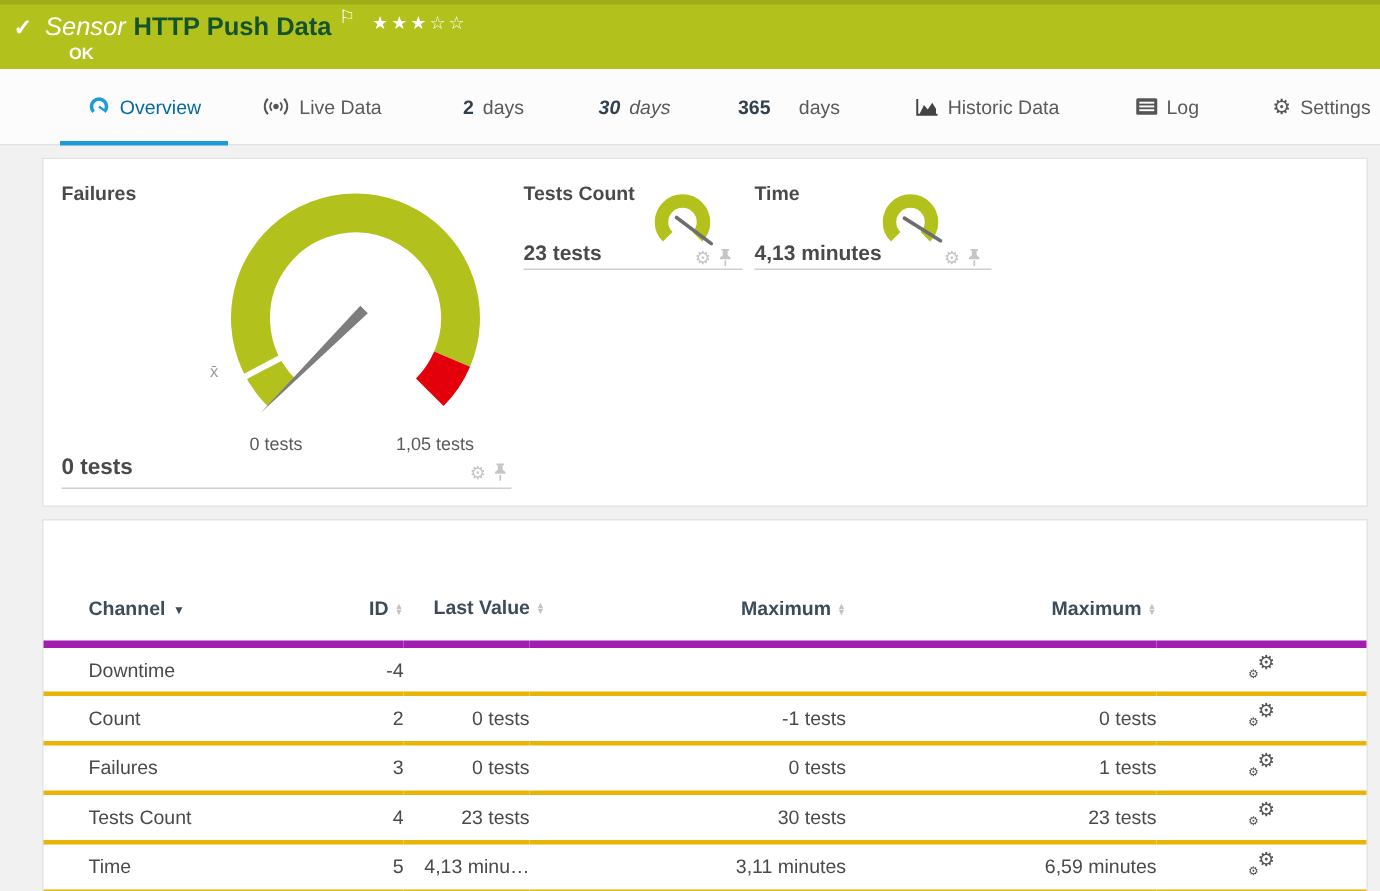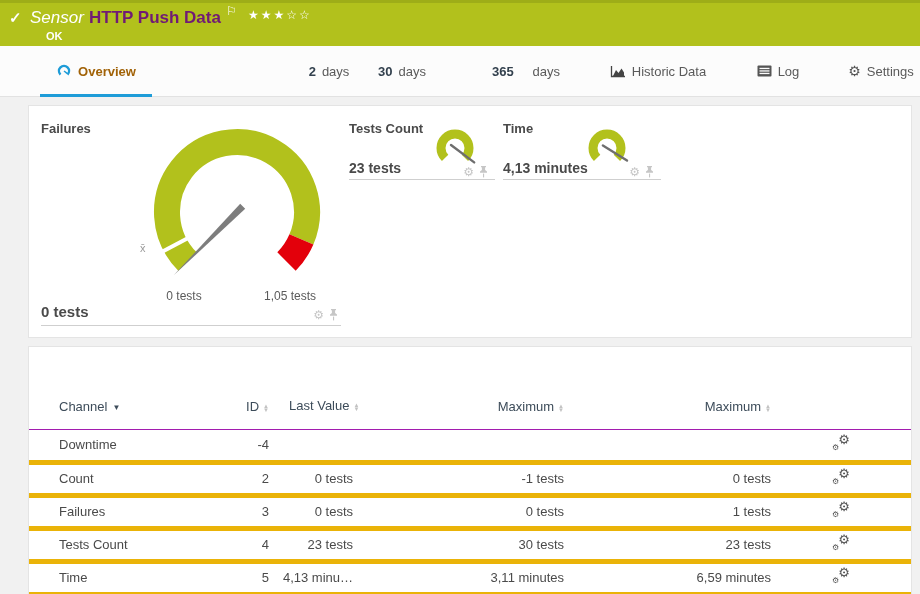--- a/index.html
+++ b/index.html
@@ -9,33 +9,33 @@
   *{box-sizing:border-box;}
   html,body{margin:0;padding:0;}
   body{
     width:920px;height:594px;overflow:hidden;background:#f1f1f1;
     font-family:"Liberation Sans",sans-serif;color:var(--txt);
   }
   
   .hdr{position:relative;height:46px;background:var(--green);border-top:3px solid var(--green-dark);}
   .hdr .check{position:absolute;left:9px;top:6px;color:#fff;font-size:15px;font-weight:bold;}
   .hdr .kind{position:absolute;left:30px;top:5px;color:#fff;font-size:17px;font-style:italic;}
-  .hdr .title{position:absolute;left:89px;top:5px;color:#701a75;font-size:17px;font-weight:bold;}
+  .hdr .title{position:absolute;left:89px;top:5px;color:#14532d;font-size:17px;font-weight:bold;}
   .hdr .flag{position:absolute;left:226px;top:1px;color:#fff;font-size:12px;}
   .hdr .stars{position:absolute;left:248px;top:5px;color:#fff;font-size:12px;letter-spacing:2px;}
   .hdr .status{position:absolute;left:46px;top:27px;color:#fff;font-size:11px;font-weight:bold;}
   
   .tabbar{position:relative;height:51px;background:#fcfcfc;border-bottom:1px solid #e2e2e2;}
   .tab{position:absolute;top:0;height:100%;display:flex;align-items:center;justify-content:center;gap:6px;
        font-size:13px;color:#5a5a5a;cursor:pointer;white-space:nowrap;}
   .tab .num{font-weight:bold;color:#33414e;}
-  .tab.active{color:#a16207;font-weight:bold;}
+  .tab.active{color:#0369a1;font-weight:normal;}
   .tab.active::after{content:"";position:absolute;left:0;right:0;bottom:-1px;height:3px;background:var(--blue);}
   .t-overview{left:40px;width:112px;} .t-live{left:168px;width:92px;}
-  .t-2d{left:300px;width:58px;} .t-30d{left:371px;width:62px;} .t-365d{left:492px;width:68px;justify-content:space-between;}
+  .t-2d{left:300px;width:58px;} .t-30d{left:392px;width:62px;font-style:italic;} .t-365d{left:492px;width:68px;justify-content:space-between;}
   .t-hist{left:604px;width:108px;} .t-log{left:752px;width:52px;} .t-set{left:848px;width:66px;}
   .gearglyph{font-size:14px;color:#555;line-height:1;}
   
   .content{padding:8px 8px 0 28px;}
   .panel{background:#fff;border:1px solid var(--panel-border);width:884px;}
   .gauges{height:233px;padding:12px 12px 0 12px;display:flex;align-items:flex-start;}
   .gblock{position:relative;border-bottom:1px solid #cfcfcf;}
   .gb-failures{width:300px;height:208px;}
   .gb-small{width:146px;height:62px;margin-left:8px;}
   .gb-time{width:158px;}
@@ -54,23 +54,23 @@
   .mini-gear{font-size:12px;color:#c6c6c6;line-height:1;}
   .gauge-arc{stroke:var(--green);fill:none;}
   .gauge-red{stroke:var(--red);fill:none;}
   .tabgauge-arc{stroke:var(--blue);fill:none;}
   .tabgauge-needle{stroke:var(--blue);}
   
   .tablepanel{margin-top:8px;height:300px;padding-top:38px;}
   table{width:100%;border-collapse:collapse;table-layout:fixed;}
   col.c-channel{width:175px;} col.c-id{width:65px;} col.c-last{width:84px;}
   col.c-min{width:211px;} col.c-max{width:207px;} col.c-act{width:140px;}
-  th{font-size:13px;font-weight:normal;color:var(--slate);padding:0;vertical-align:middle;height:44px;
-     border-bottom:1px solid #a21caf;white-space:normal;}
-  td{font-size:13px;color:var(--txt);height:33px;padding:0;border-bottom:5px solid #eab308;white-space:nowrap;}
+  th{font-size:13px;font-weight:bold;color:var(--slate);padding:0;vertical-align:middle;height:44px;
+     border-bottom:5px solid #a21caf;white-space:normal;}
+  td{font-size:13px;color:var(--txt);height:33px;padding:0;border-bottom:3px solid #eab308;white-space:nowrap;}
   .al{text-align:left;padding-left:30px;} .ar{text-align:right;} .ac{text-align:center;}
   th.ar{white-space:nowrap;}
   .lastwrap{display:inline-block;width:64px;text-align:center;line-height:1.3;}
   .sort{display:inline-flex;flex-direction:column;vertical-align:middle;margin-left:4px;}
   .sort span{font-size:6px;line-height:4px;color:#c2c2c2;}
   .caret{font-size:8px;color:var(--slate);margin-left:5px;vertical-align:middle;}
   .editgear{position:relative;display:inline-block;width:18px;height:16px;cursor:pointer;}
   .editgear .g-big{position:absolute;right:0;top:-2px;font-size:13px;color:#555;line-height:1;}
   .editgear .g-small{position:absolute;left:0;bottom:-1px;font-size:8px;color:#555;line-height:1;}
 </style>
@@ -86,20 +86,27 @@
   <span class="status">OK</span>
 </div>
 
 <div class="tabbar">
   <div class="tab t-overview active">
     <svg width="16" height="16" viewBox="0 0 16 16">
       <path class="tabgauge-arc" d="M4.46 11.54 A5 5 0 1 1 11.54 11.54" stroke-width="2.4"></path>
       <line class="tabgauge-needle" x1="8" y1="8" x2="11.4" y2="10.6" stroke-width="1.5"></line>
     </svg>
     <span>Overview</span>
+  </div>
+  <div class="tab t-live">
+    <svg width="20" height="14" viewBox="0 0 20 14">
+      <circle cx="10" cy="7" r="1.8" fill="#555"></circle>
+      <path d="M7.2 4.2 A4.2 4.2 0 0 0 7.2 9.8 M4.6 1.8 A7.5 7.5 0 0 0 4.6 12.2 M12.8 4.2 A4.2 4.2 0 0 1 12.8 9.8 M15.4 1.8 A7.5 7.5 0 0 1 15.4 12.2" stroke="#555" stroke-width="1.3" fill="none"></path>
+    </svg>
+    <span>Live Data</span>
   </div>
   <div class="tab t-2d">
     <span class="num">2</span>
     <span>days</span>
   </div>
   <div class="tab t-30d">
     <span class="num">30</span>
     <span>days</span>
   </div>
   <div class="tab t-365d">

